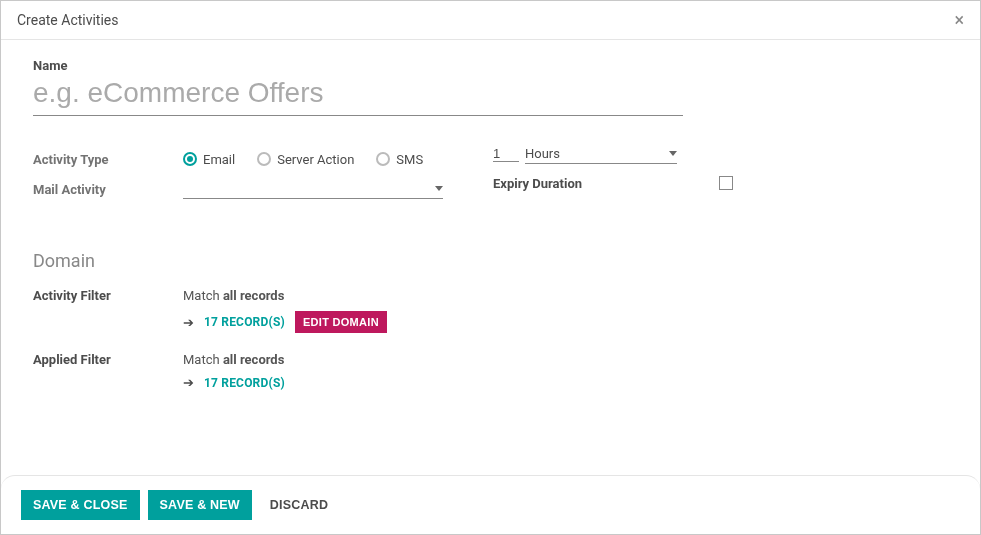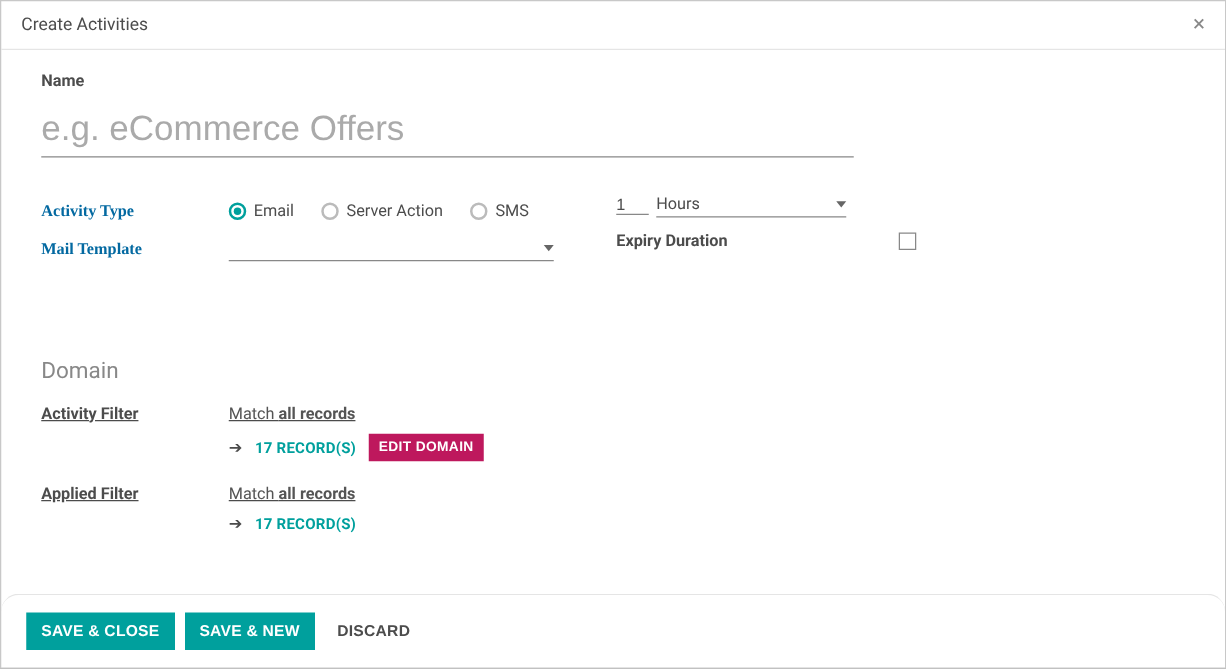--- a/index.html
+++ b/index.html
@@ -5,30 +5,30 @@
     * { box-sizing: border-box; margin: 0; padding: 0; }
     body { font-family: -apple-system, BlinkMacSystemFont, "Segoe UI", Roboto, "Helvetica Neue", Arial, sans-serif; font-size: 13px; color: #4c4c4c; background: #2a2a2a; }
     .modal { background: #fff; width: 981px; height: 535px; border: 1px solid #c8c8c8; display: flex; flex-direction: column; }
     .modal-header { display: flex; justify-content: space-between; align-items: center; padding: 10px 16px; border-bottom: 1px solid #e5e5e5; }
     .modal-title { font-size: 14px; font-weight: 400; color: #4c4c4c; }
     .close-x { font-size: 18px; color: #888; cursor: pointer; line-height: 1; }
     .modal-body { flex: 1; padding: 18px 20px 10px 32px; overflow: auto; }
     
     .field-label { font-size: 13px; font-weight: 700; color: #4c4c4c; }
     .name-group { margin-bottom: 28px; }
-    .name-label { margin-bottom: 12px; display: block; }
+    .name-label { margin-bottom: 2px; display: block; }
     .name-input { width: 650px; font-size: 28px; border: none; border-bottom: 1px solid #888; padding: 2px 0 6px 0; outline: none; color: #333; }
     .name-input::placeholder { color: #aaa; }
 
     .cols { display: flex; }
     .col-left { width: 460px; }
     .col-right { flex: 1; }
 
     .form-row { display: flex; align-items: center; min-height: 30px; }
-    .form-row .lbl { width: 150px; font-weight: 700; color: #0369a1; font-family: Liberation Serif, serif; }
+    .form-row .lbl { width: 150px; font-weight: 700; color: #737373; }
     .radio-group { display: flex; gap: 22px; align-items: center; }
     .radio-item { display: inline-flex; align-items: center; gap: 6px; cursor: pointer; }
     .radio-dot { width: 14px; height: 14px; border-radius: 50%; border: 2px solid #bbb; display: inline-flex; align-items: center; justify-content: center; flex-shrink: 0; }
     .radio-dot.active { border-color: #00A09D; }
     .radio-dot.active::after { content: ""; width: 6px; height: 6px; border-radius: 50%; background: #00A09D; }
     .radio-text { color: #4c4c4c; }
 
     .select-underline { position: relative; border-bottom: 1px solid #888; min-height: 20px; display: flex; align-items: center; justify-content: space-between; padding-bottom: 0; color: #4c4c4c; }
     .caret { width: 0; height: 0; border-left: 4px solid transparent; border-right: 4px solid transparent; border-top: 5px solid #666; }
     .mail-template { width: 260px; }
@@ -36,23 +36,23 @@
     .trig-row { display: flex; align-items: center; gap: 6px; }
     .trig-label { width: 226px; font-weight: 700; }
     .trig-num { width: 26px; border: none; border-bottom: 1px solid #888; outline: none; font-size: 13px; color: #4c4c4c; }
     .trig-unit { width: 152px; }
     .trig-row2 { margin-top: 8px; }
     .trig-event { width: 148px; margin-left: 4px; }
     .after-text { margin-left: 232px; color: #4c4c4c; }
 
     .checkbox-empty { width: 14px; height: 14px; border: 1.5px solid #888; display: inline-block; }
 
-    .section-title { font-size: 18px; color: #888; margin-top: 72px; margin-bottom: 10px; font-weight: 400; }
+    .section-title { font-size: 18px; color: #888; margin-top: 46px; margin-bottom: 10px; font-weight: 400; }
 
-    .domain-row { display: flex; align-items: center; min-height: 28px; margin-bottom: 2px; text-decoration: underline; }
+    .domain-row { display: flex; align-items: center; min-height: 28px; margin-bottom: 2px; }
     .domain-row .lbl { width: 150px; font-weight: 700; }
     .match-text { color: #555; }
     .match-text b { font-weight: 700; }
     .sub-line { display: flex; align-items: center; gap: 10px; margin-left: 150px; margin-bottom: 12px; }
     .arrow-icon { font-size: 13px; color: #4c4c4c; }
     .rec-link { color: #00A09D; font-weight: 700; font-size: 12px; letter-spacing: 0.2px; cursor: pointer; }
     .edit-domain-btn { background: #be185d; color: #fff; font-size: 11px; font-weight: 700; padding: 5px 8px; border: none; cursor: pointer; letter-spacing: 0.3px; }
 
     .modal-footer { border-top: 1px solid #e5e5e5; padding: 14px 20px; display: flex; align-items: center; gap: 8px; margin-top: auto; border-radius: 14px; }
     .btn-primary { background: #00A09D; color: #fff; border: none; padding: 8px 12px; font-size: 12.5px; font-weight: 700; cursor: pointer; letter-spacing: 0.2px; }
@@ -88,21 +88,21 @@
               <span class="radio-text">Server Action</span>
             </label>
             <label class="radio-item">
               <span class="radio-dot"></span>
               <span class="radio-text">SMS</span>
             </label>
           </div>
         </div>
 
         <div class="form-row">
-          <span class="lbl">Mail Template</span>
+          <span class="lbl">Mail Activity</span>
           <div class="select-underline mail-template">
             <span></span>
             <span class="caret"></span>
           </div>
         </div>
       </div>
 
       <div class="col-right">
         <div class="trig-row">
           <input class="trig-num" type="text" value="1" style="">

